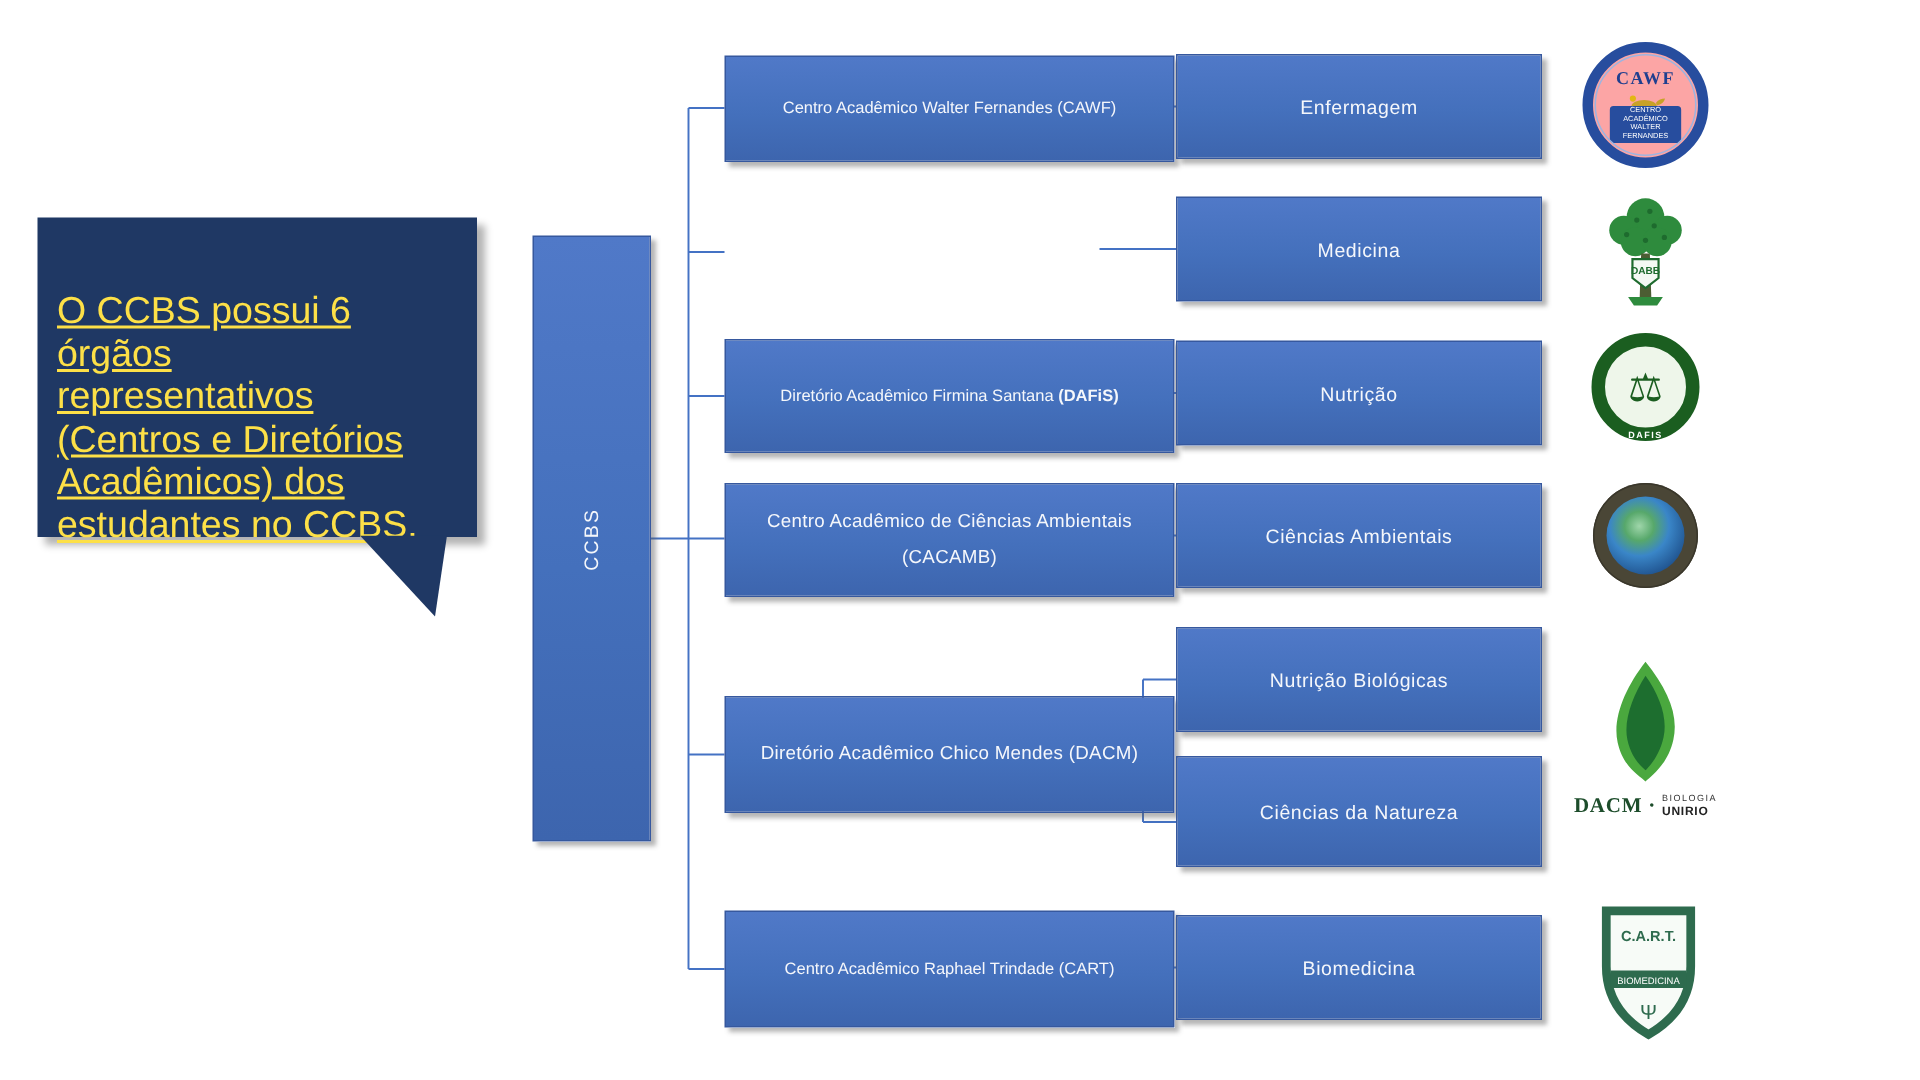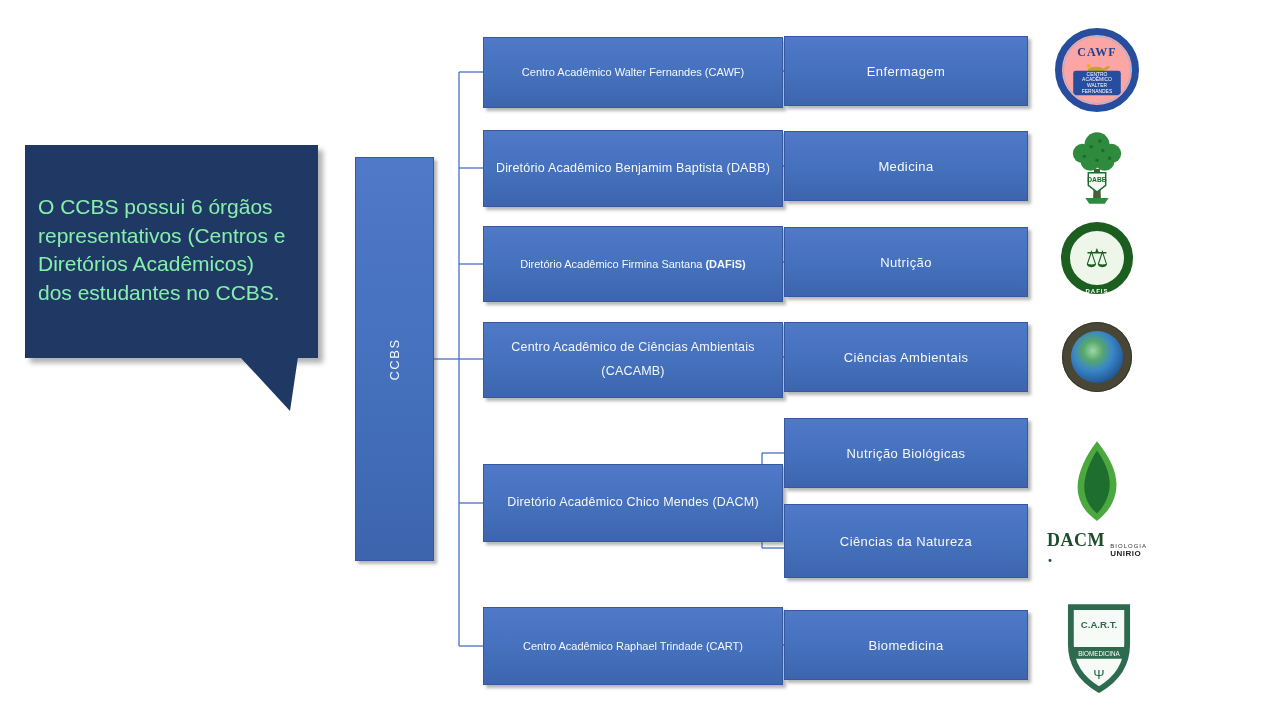--- a/index.html
+++ b/index.html
@@ -10,21 +10,21 @@
   .connectors { position:absolute; left:0; top:0; width:1280px; height:720px; pointer-events:none; }
   .connectors line { stroke:#4472C4; stroke-width:1.3; }
 
   
   .callout {
     position:absolute; left:25px; top:145px; width:293px; height:213px;
     background:#1F3864; box-shadow:5px 5px 5px rgba(0,0,0,0.3);
     color:#ffffff;
   }
   .callout-text {
-    padding:48px 26px 0 13px; font-size:21px; line-height:28.5px; color:#86efac;
+    padding:48px 26px 0 13px; font-size:25px; line-height:28.5px; color:#fde047;text-decoration:underline;
   }
   .callout-tail { position:absolute; left:232px; top:357px; }
 
   
   .bluebox {
     position:absolute; display:flex; align-items:center; justify-content:center;
     text-align:center; color:#f5f7fb;
     background:linear-gradient(180deg,#5079c8 0%, #4470bc 55%, #3d65ae 100%);
     border:1px solid #36589e;
     box-shadow:3px 3px 3px rgba(90,90,90,0.45);
@@ -74,21 +74,21 @@
     box-shadow:0 0 0 1px #3a372b inset;
   }
   .cacamb-globe {
     width:52px; height:52px; border-radius:50%;
     background:radial-gradient(circle at 42% 38%, #9fd6aa 0%, #57a86b 22%, #3a86c8 45%, #1d4e89 80%, #143a66 100%);
   }
 
   
   .logo-dacm { left:1047px; top:438px; width:100px; }
   .dacm-caption { margin-top:4px; display:flex; align-items:center; gap:4px; }
-  .dacm-acr { font-family:"Liberation Serif", serif; font-weight:bold; font-size:18px; color:#1d4d2b; letter-spacing:0.5px; }
+  .dacm-acr { font-family:"Liberation Serif", serif; font-weight:bold; font-size:14px; color:#1d4d2b; letter-spacing:0.5px; }
   .dacm-sub { display:flex; flex-direction:column; line-height:1.1; text-align:left; }
   .dacm-sub .l1 { font-size:6px; letter-spacing:1px; color:#333333; }
   .dacm-sub .l2 { font-size:8px; font-weight:bold; color:#222222; letter-spacing:0.5px; }
 
   
   .logo-cart { left:1066px; top:600px; }
 
   svg text { font-family:"Liberation Sans", sans-serif; }
 </style>
 </head>
@@ -122,23 +122,20 @@
   <svg class="callout-tail" width="72" height="58">
     <polygon points="8,0 66,0 58,54" fill="#1F3864"></polygon>
   </svg>
 
   <div class="bluebox root-box">
     <span class="root-label">CCBS</span>
   </div>
 
   <div class="bluebox org-box one-line" style="top:37px;height:71px">
     <span>Centro Acadêmico Walter Fernandes (CAWF)</span>
-  </div>
-  <div class="bluebox org-box" style="top:130px;height:77px">
-    <span>Diretório Acadêmico Benjamim Baptista (DABB)</span>
   </div>
   <div class="bluebox org-box one-line" style="top:226px;height:76px">
     <span><span>Diretório Acadêmico Firmina Santana </span><b>(DAFiS)</b></span>
   </div>
   <div class="bluebox org-box" style="top:322px;height:76px">
     <span>Centro Acadêmico de Ciências Ambientais (CACAMB)</span>
   </div>
   <div class="bluebox org-box" style="top:464px;height:78px">
     <span>Diretório Acadêmico Chico Mendes (DACM)</span>
   </div>

